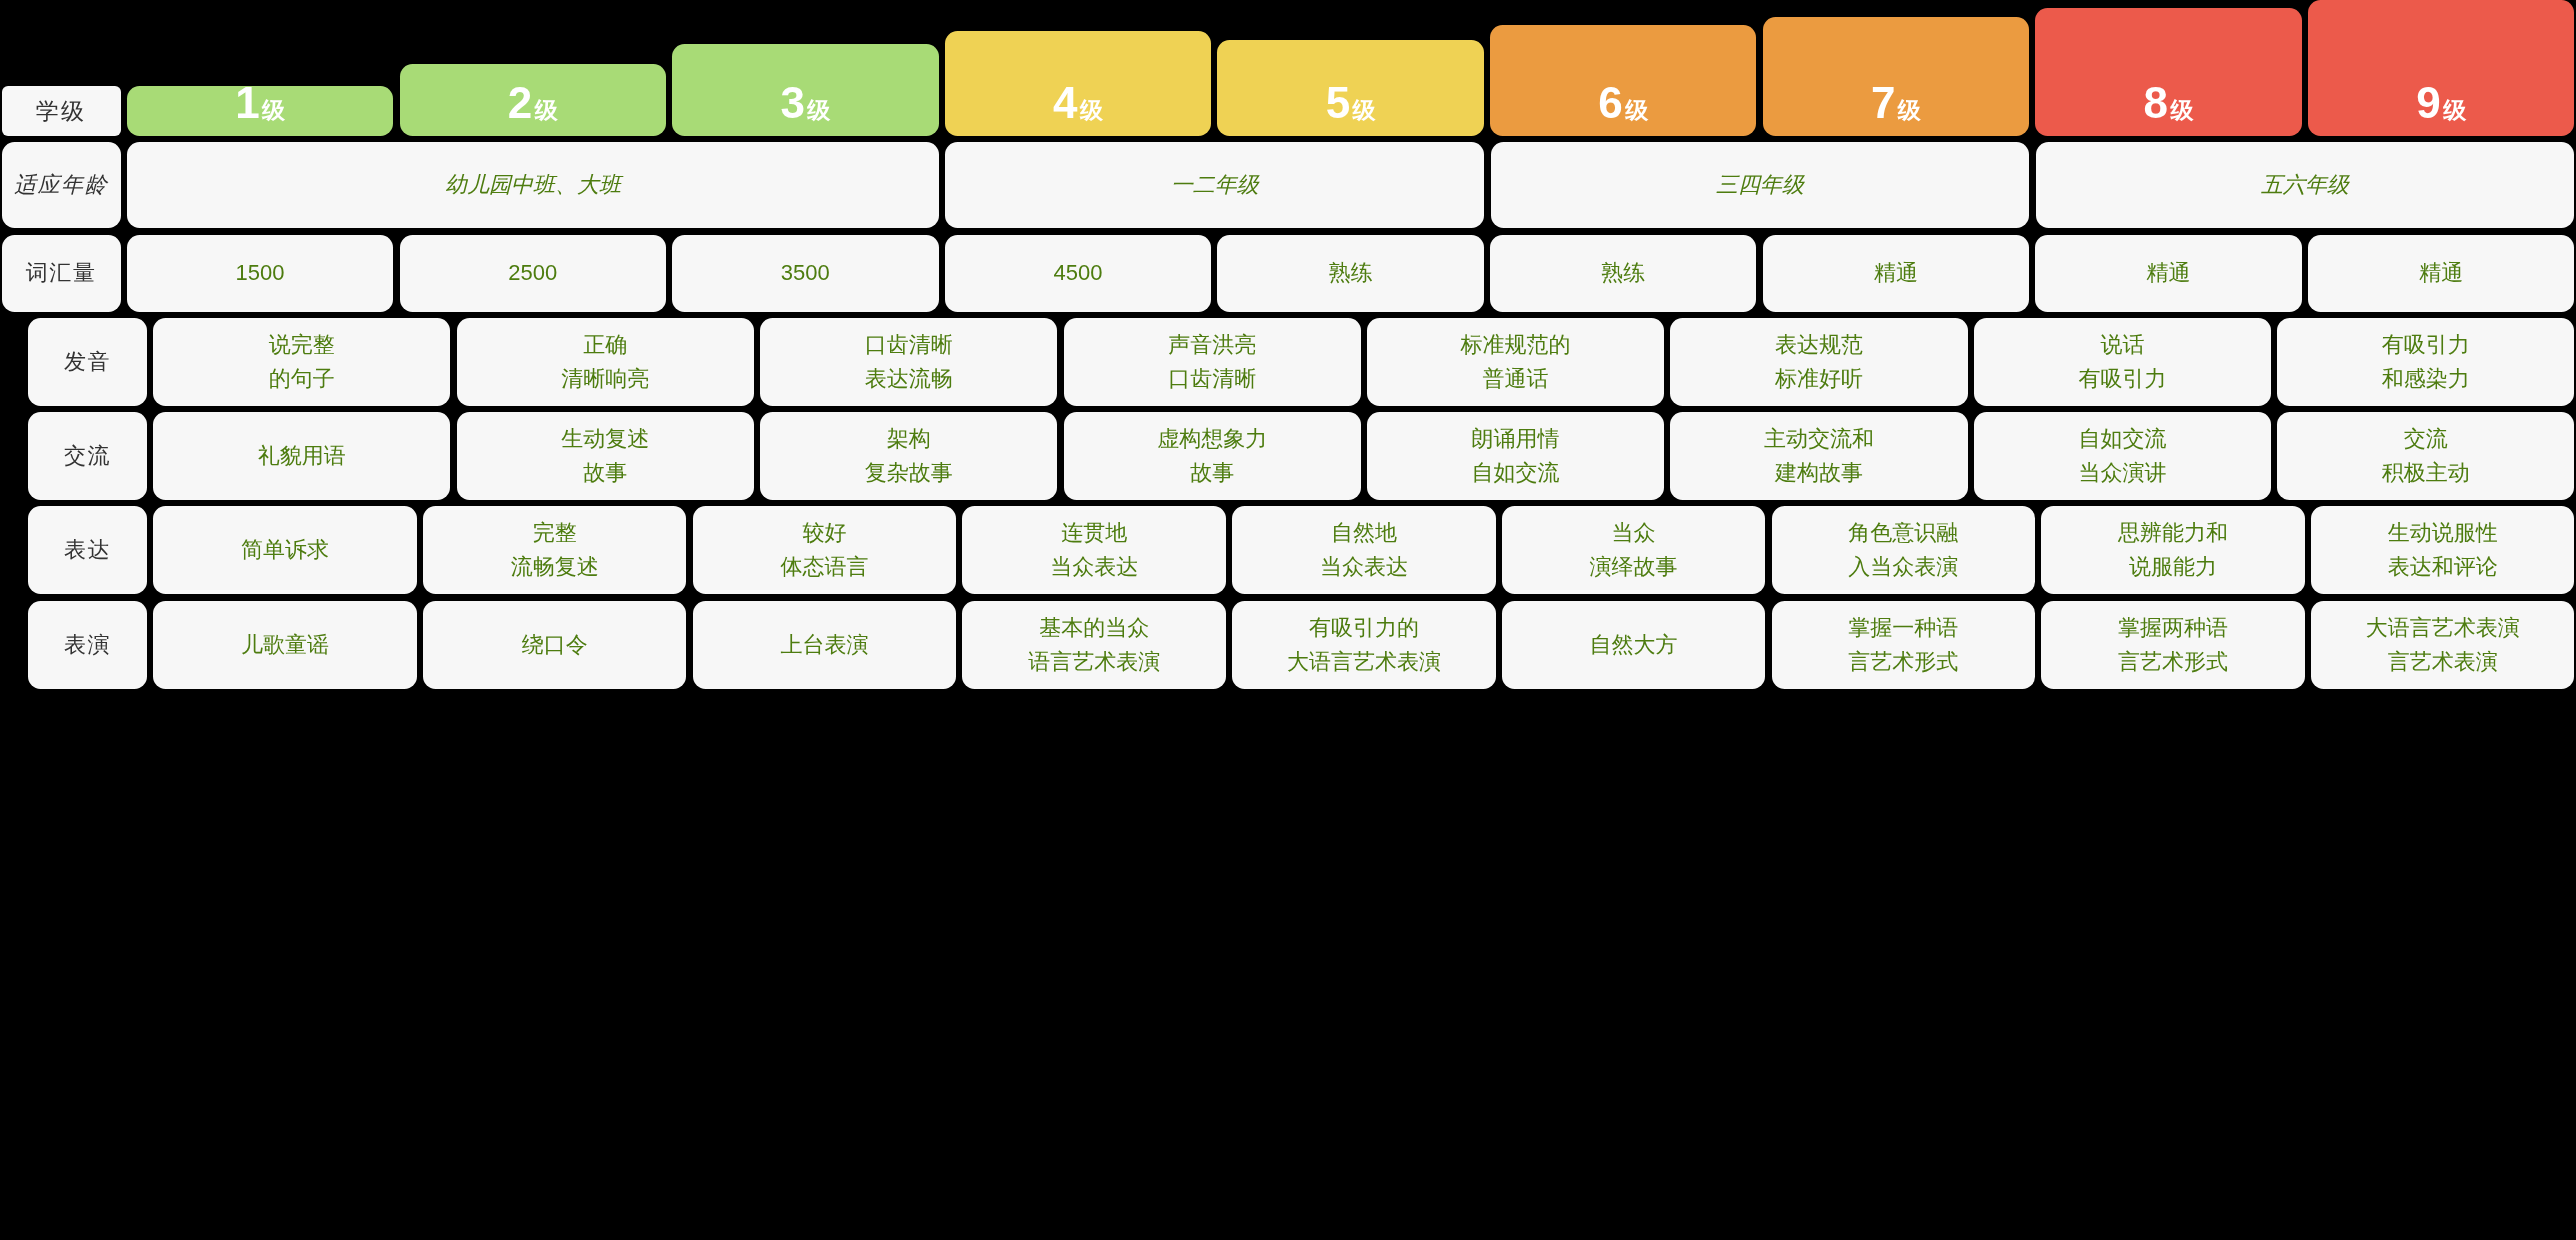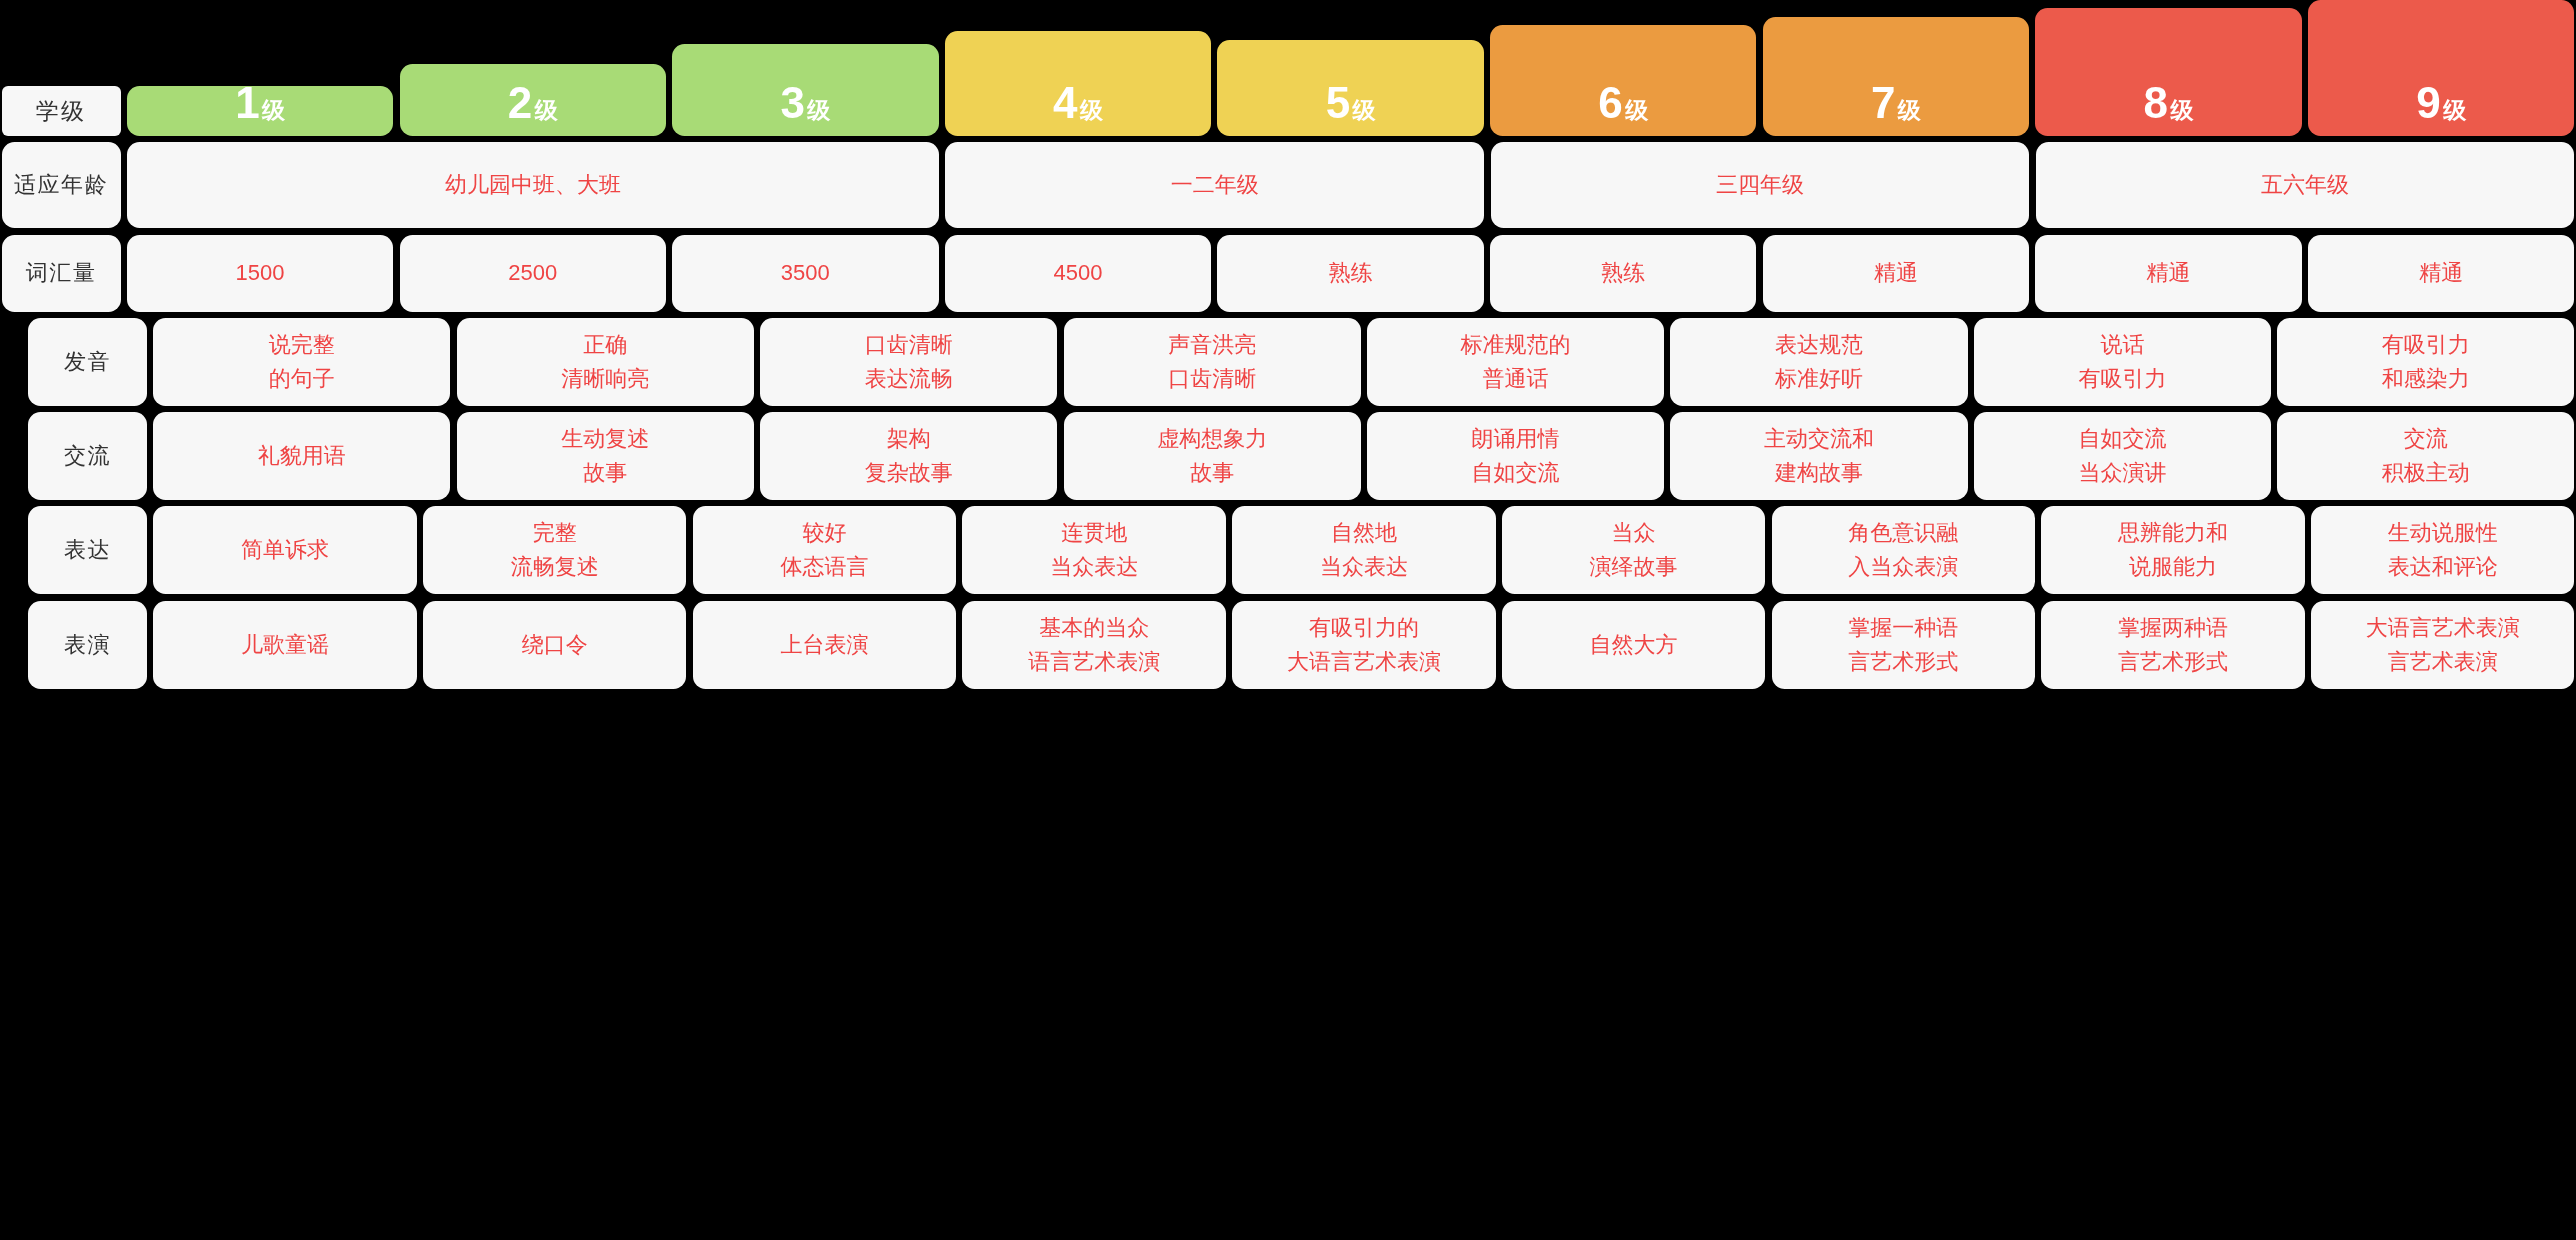--- a/index.html
+++ b/index.html
@@ -73,37 +73,37 @@
     padding: 0 1.6px;
     margin-top: 6.3px;
   }
   .cell {
     background: #f7f7f7;
     border-radius: 12.5px;
     display: flex;
     flex-direction: column;
     align-items: center;
     justify-content: center;
-    color: #ef4444;
+    color: #4d7c0f;
     text-align: center;
     font-size: 22px;
     line-height: 1.55;
     overflow: hidden;
   }
   .cell.rowlabel {
     width: 119px;
     flex: none;
     color: #333333;
     letter-spacing: 1.6px;
   }
   .cell.data { flex: 1 1 0; }
   .cell.span2 { flex: 2.03 1 0; }
   .cell.span3 { flex: 3.06 1 0; }
 
-  .row-age     { height: 86px; }
+  .row-age     { height: 86px; font-style: italic; }
   .row-vocab   { height: 77px;  }
   .row-generic { height: 88px; padding-left: 28px; }
 
   .line { display: block; white-space: nowrap; }
 </style>
 </head>
 <body>
 
 <div id="table">
 

